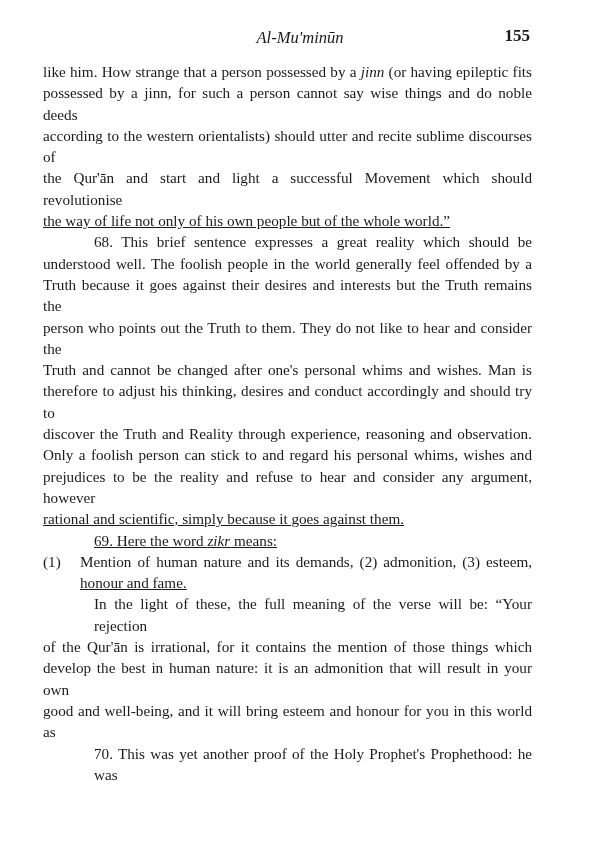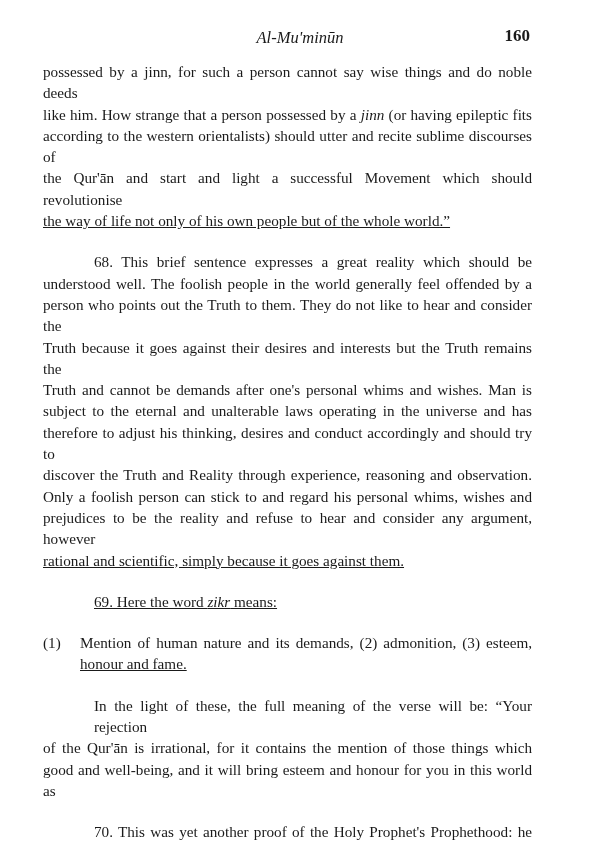--- a/index.html
+++ b/index.html
@@ -4,69 +4,69 @@
 <style>
   html, body { margin: 0; padding: 0; background: #ffffff; }
   body { width: 600px; height: 842px; position: relative; overflow: hidden;
          font-family: "Liberation Serif", serif; color: #1a1a1a; }
   .header { position: absolute; top: 28px; left: 0; width: 600px; height: 24px; }
   .running-title { position: absolute; left: 0; width: 600px; top: 0; text-align: center;
          font-style: italic; font-size: 16.5px; }
   .page-number { position: absolute; right: 70px; top: -2px; font-weight: bold; font-size: 17px; }
   .body-text { position: absolute; left: 43px; top: 61px; width: 489px; font-size: 15.2px; line-height: 21.3px; }
   p { margin: 0; text-align: justify; text-align-last: left; }
-  .para-gap { margin-top: 20px; }
+  .para-gap { margin-top: 0; }
   .line { display: block; text-align: justify; text-align-last: justify; }
   .line.last { text-align-last: left; text-decoration: underline; }
   em { font-style: italic; }
 </style>
 </head>
 <body>
 
 <div class="header">
   <div class="running-title">Al-Mu'minūn</div>
-  <div class="page-number">160</div>
+  <div class="page-number">155</div>
 </div>
 
 <div class="body-text">
   <p>
+    <span class="line"><span>like him. How strange that a person possessed by a </span><em>jinn</em><span> (or having epileptic fits</span></span>
     <span class="line">possessed by a jinn, for such a person cannot say wise things and do noble deeds</span>
-    <span class="line"><span>like him. How strange that a person possessed by a </span><em>jinn</em><span> (or having epileptic fits</span></span>
     <span class="line">according to the western orientalists) should utter and recite sublime discourses of</span>
     <span class="line">the Qur'ān and start and light a successful Movement which should revolutionise</span>
     <span class="line last">the way of life not only of his own people but of the whole world.”</span>
   </p>
 
   <p class="para-gap">
     <span class="line" style="padding-left:51px">68. This brief sentence expresses a great reality which should be</span>
     <span class="line">understood well. The foolish people in the world generally feel offended by a</span>
+    <span class="line">Truth because it goes against their desires and interests but the Truth remains the</span>
     <span class="line">person who points out the Truth to them. They do not like to hear and consider the</span>
-    <span class="line">Truth because it goes against their desires and interests but the Truth remains the</span>
-    <span class="line">Truth and cannot be demands after one's personal whims and wishes. Man is</span>
-    <span class="line">subject to the eternal and unalterable laws operating in the universe and has</span>
+    <span class="line">Truth and cannot be changed after one's personal whims and wishes. Man is</span>
     <span class="line">therefore to adjust his thinking, desires and conduct accordingly and should try to</span>
     <span class="line">discover the Truth and Reality through experience, reasoning and observation.</span>
     <span class="line">Only a foolish person can stick to and regard his personal whims, wishes and</span>
     <span class="line">prejudices to be the reality and refuse to hear and consider any argument, however</span>
     <span class="line last">rational and scientific, simply because it goes against them.</span>
   </p>
 
   <p class="para-gap">
     <span class="line last" style="padding-left:51px"><span>69. Here the word </span><em>zikr</em><span> means:</span></span>
   </p>
 
   <div class="para-gap" style="position:relative; padding-left:37px;">
     <span style="position:absolute; left:0; top:0;">(1)</span>
     <span class="line">Mention of human nature and its demands, (2) admonition, (3) esteem,</span>
     <span class="line last">honour and fame.</span>
   </div>
 
   <p class="para-gap">
     <span class="line" style="padding-left:51px">In the light of these, the full meaning of the verse will be: “Your rejection</span>
     <span class="line">of the Qur'ān is irrational, for it contains the mention of those things which</span>
+    <span class="line">develop the best in human nature: it is an admonition that will result in your own</span>
     <span class="line">good and well-being, and it will bring esteem and honour for you in this world as</span>
   </p>
 
   <p class="para-gap">
     <span class="line" style="padding-left:51px">70. This was yet another proof of the Holy Prophet's Prophethood: he was</span>
 
   </p>
 </div>
 
 </body></html>

